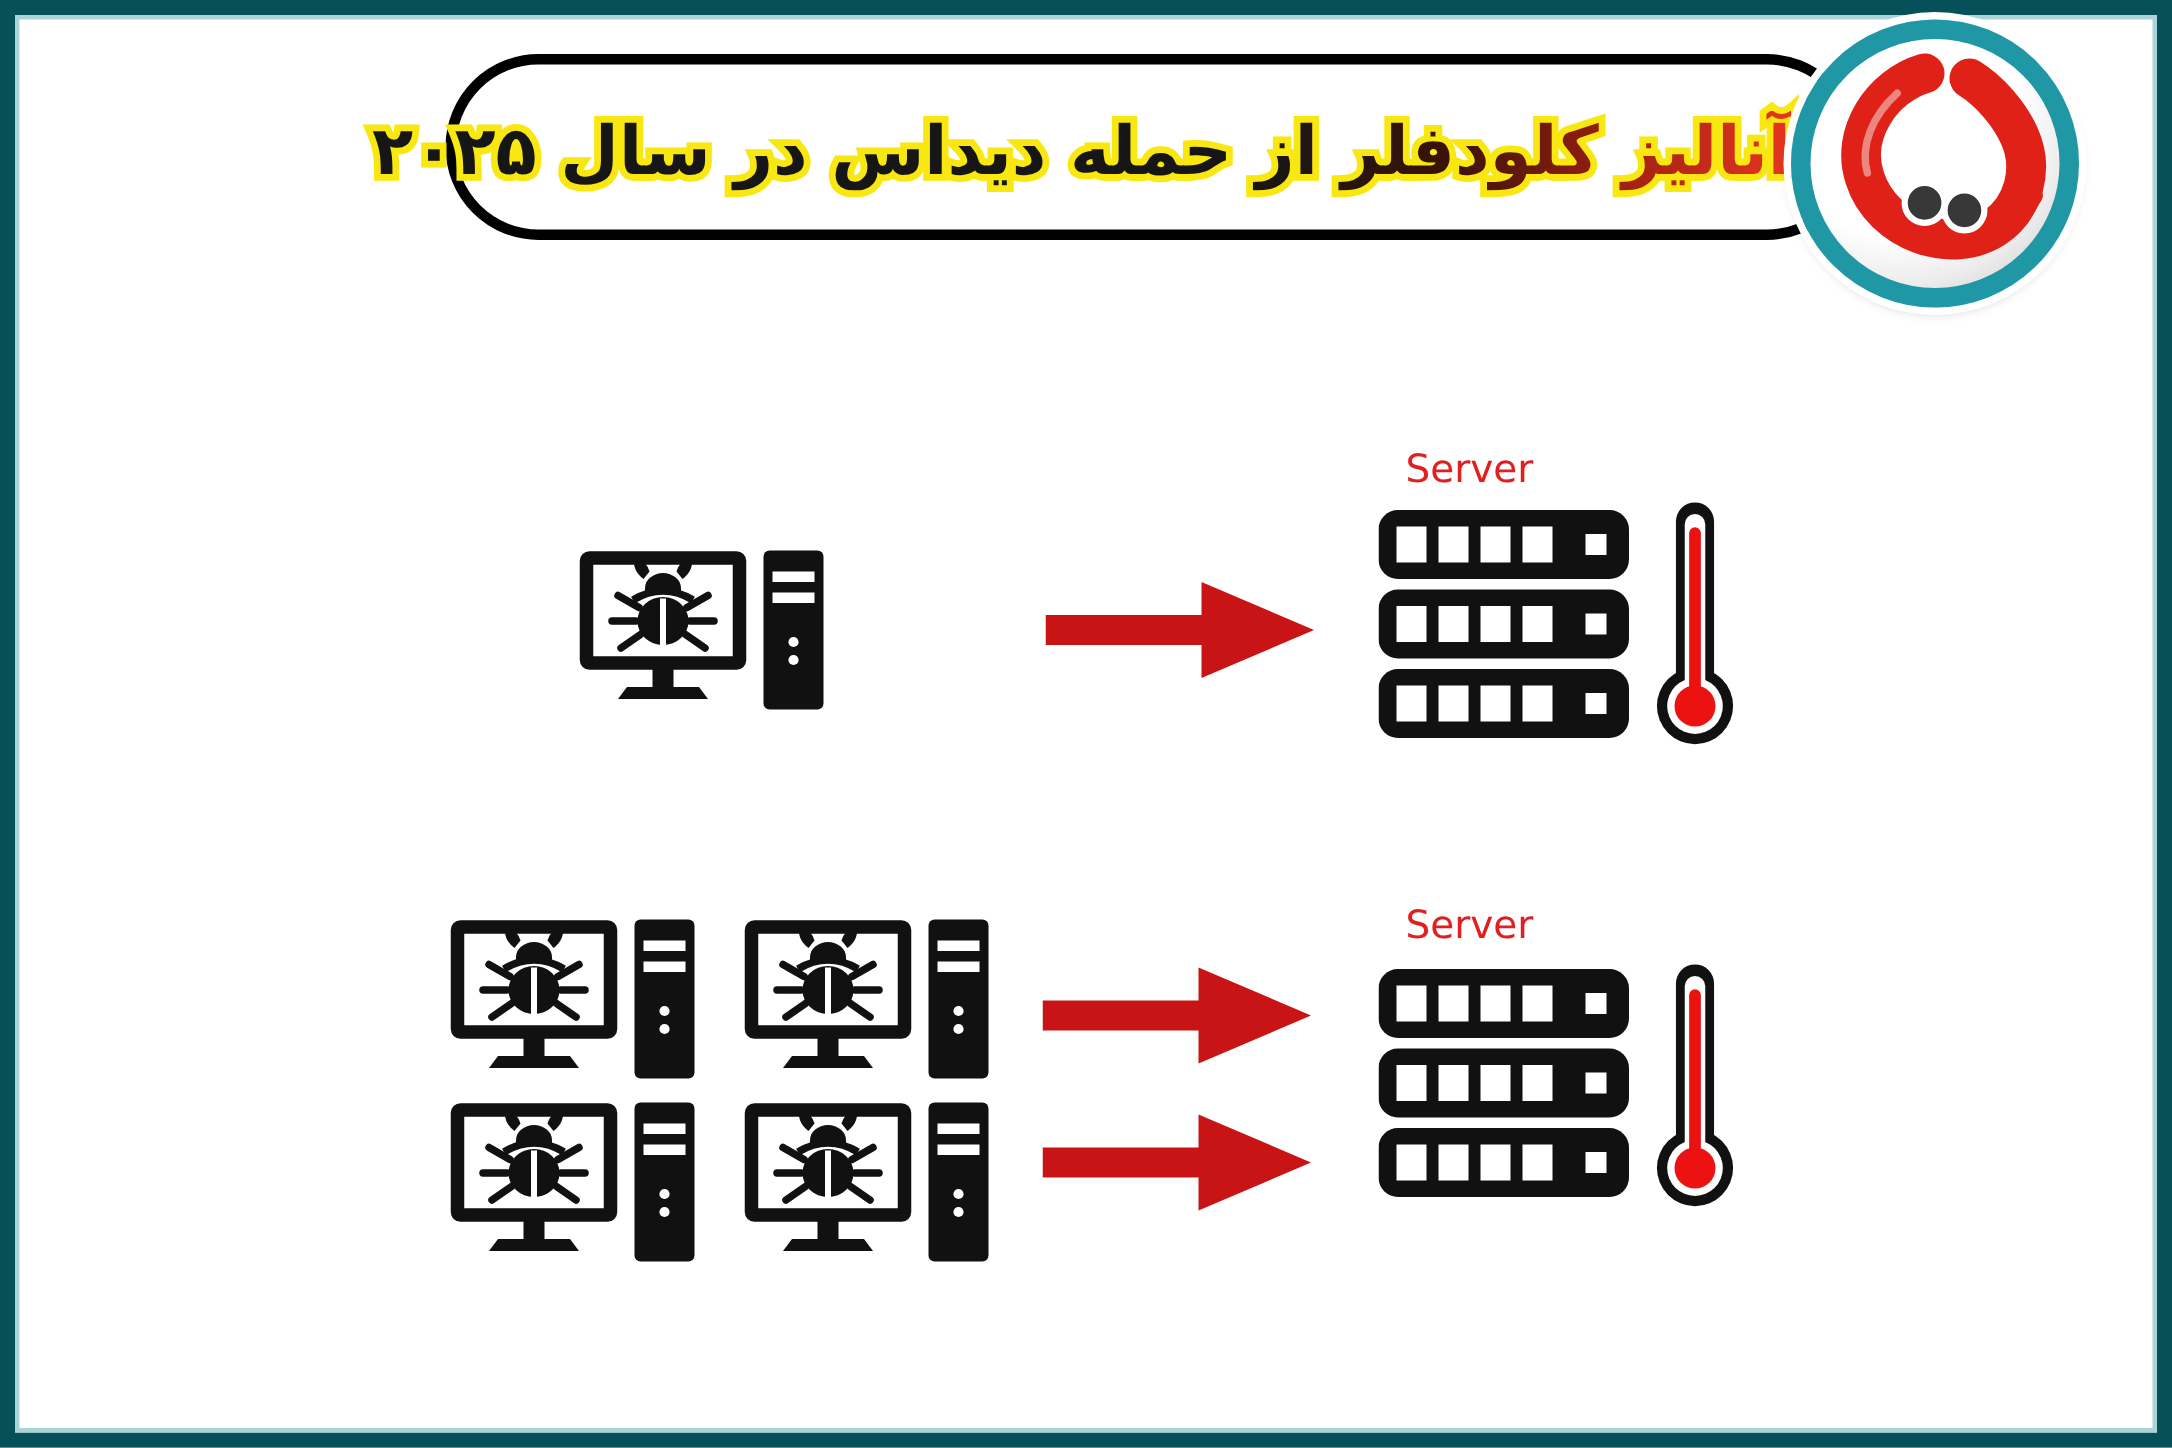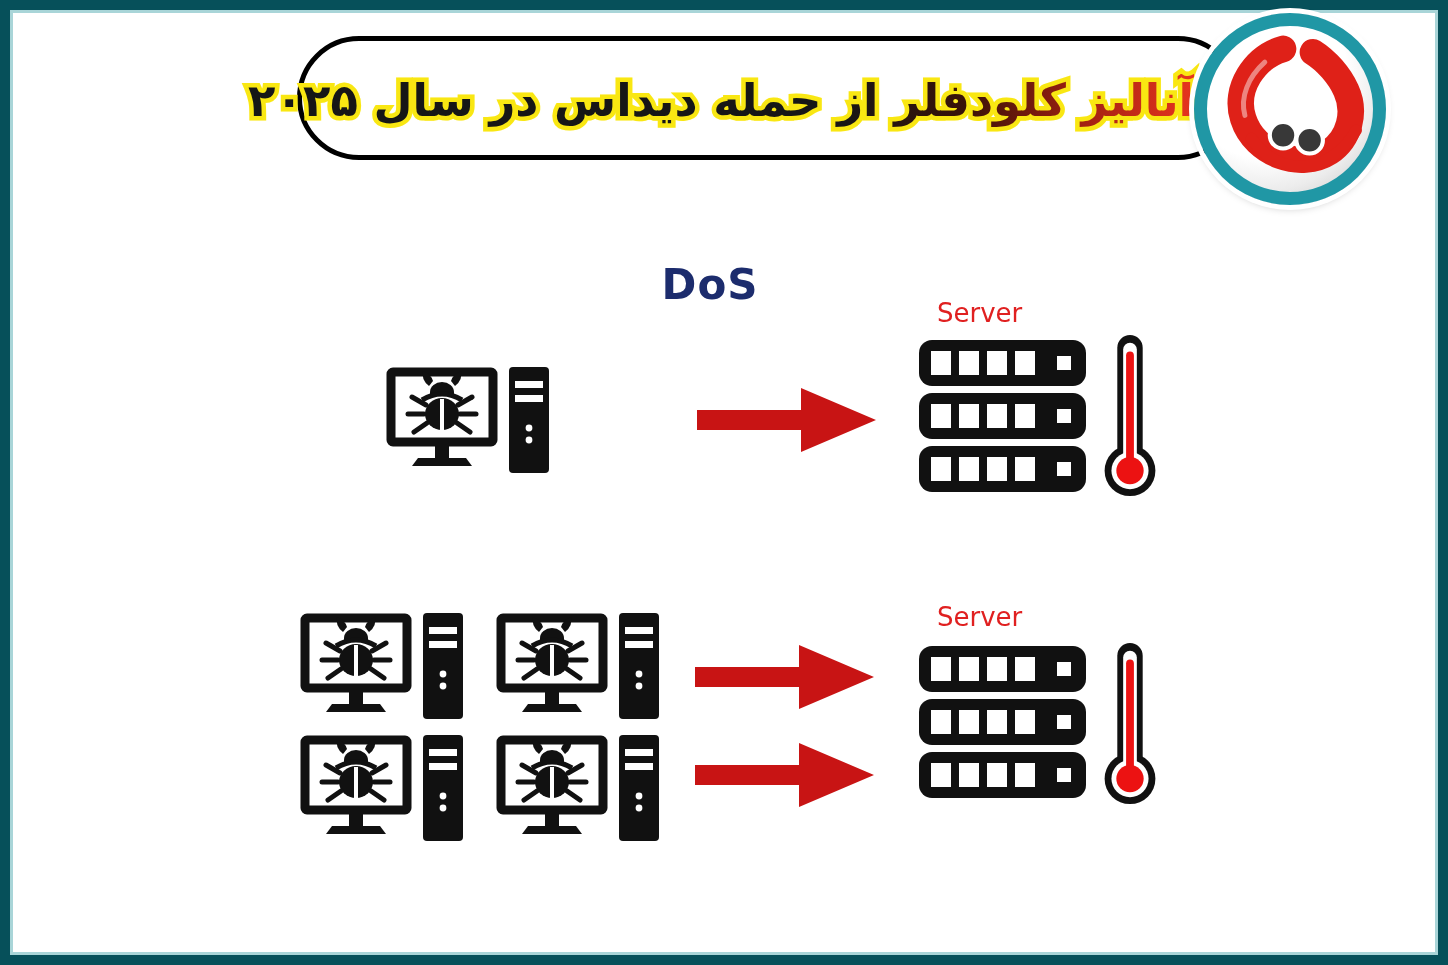--- a/index.html
+++ b/index.html
@@ -9,21 +9,21 @@
     background:#06505a; overflow:hidden;
   }
   .canvas {
     position:absolute; left:10px; top:10px; right:10px; bottom:10px;
     background:#ffffff;
     box-shadow: inset 0 0 0 3px #a9d5d8;
   }
   
   .banner {
     position:absolute; left:287px; top:26px; width:943px; height:124px;
-    background:#fff; border:5px solid #000000; border-radius:62px;
+    background:#fff; border:7px solid #000000; border-radius:62px;
   }
   .banner-title-wrap {
     position:absolute; left:0; top:0; width:100%; height:100%;
     display:flex; align-items:center; justify-content:center;
     padding-right:95px; padding-top:4px;
   }
   .banner-title-stack { position:relative; direction:rtl; }
   .title-layer {
     font-size:45px; font-weight:700; white-space:nowrap; direction:rtl;
   }
@@ -155,21 +155,20 @@
         </div>
       </div>
     </div>
 
     <div class="logo-circle">
       <svg class="icon">
         <use href="#icon-magnet-logo"></use>
       </svg>
     </div>
 
-    <div class="section-heading" style="left:620px; top:250px; width:160px; font-size:42px;">DoS</div>
 
     <div class="abs" style="left:372px; top:354px; width:170px; height:114px;">
       <svg class="icon">
           <use href="#icon-computer"></use>
         </svg>
     </div>
 
     <div class="abs" style="left:687px; top:375px; width:180px; height:70px;">
       <svg class="icon">
           <use href="#icon-arrow"></use>

